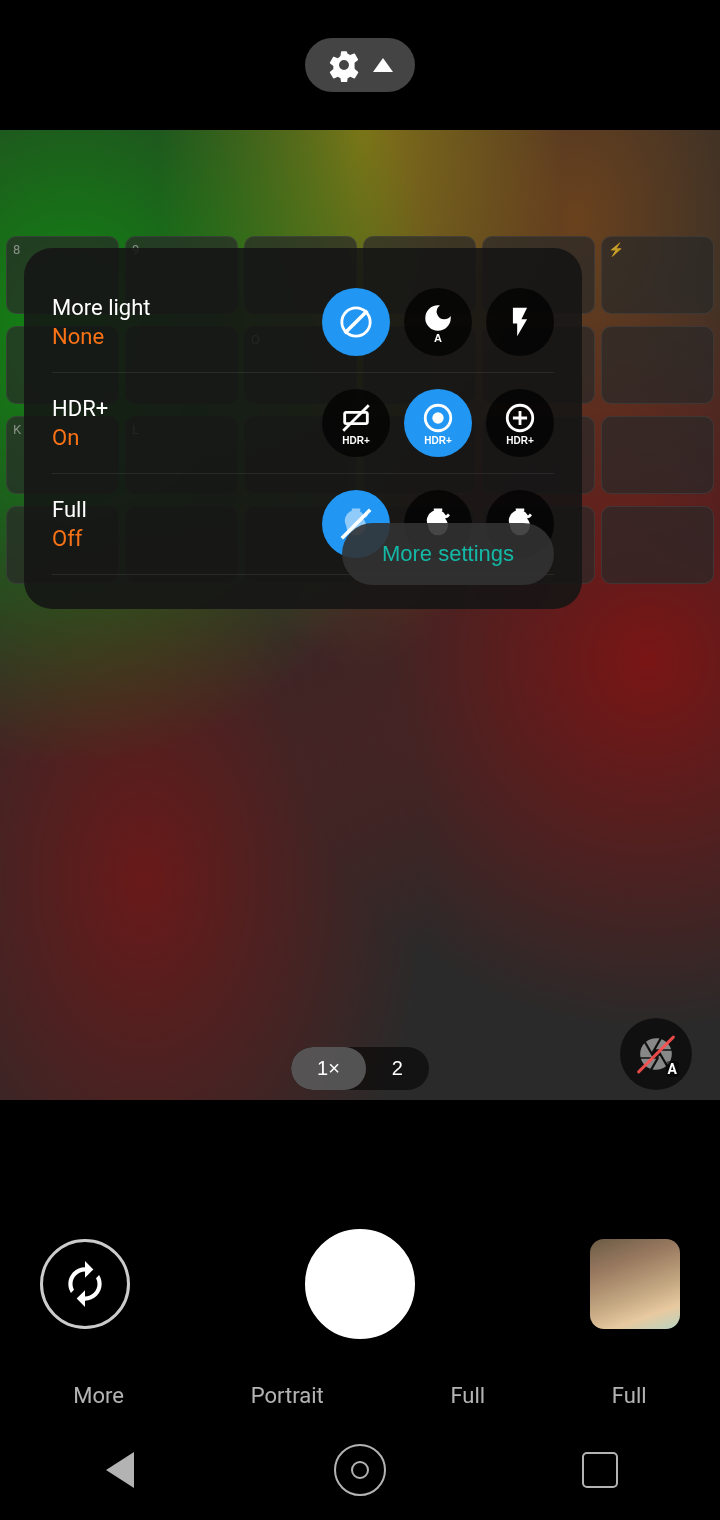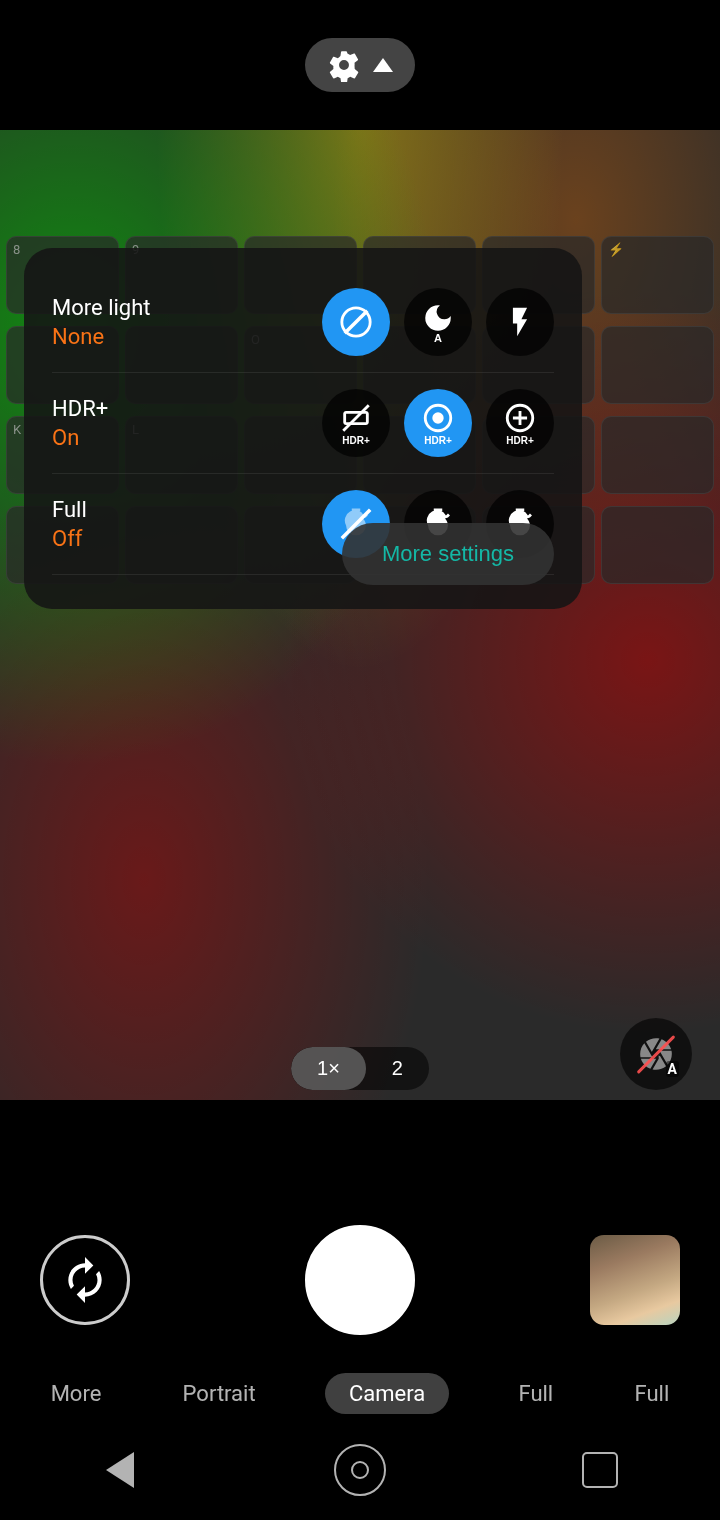--- a/index.html
+++ b/index.html
@@ -542,21 +542,20 @@
     <button class="shutter-btn"></button>
 
     <div class="gallery-btn" style="background:linear-gradient(135deg,#8B7355,#c0a080,#d4b896);display:flex;align-items:center;justify-content:center;overflow:hidden;">
       <div style="width:100%;height:100%;background:linear-gradient(160deg, #6B5B45 0%, #9a7a60 30%, #c4a882 60%, #e8c9a0 80%, #b8d4c0 100%);"></div>
     </div>
   </div>
 
   <div class="camera-modes">
     <span class="mode-item">More</span>
     <span class="mode-item">Portrait</span>
-    <span class="mode-item active">Camera</span>
     <span class="mode-item">Full</span>
     <span class="mode-item">Full</span>
   </div>
 
   <div class="nav-bar">
     <div class="nav-btn">
       <div class="nav-triangle"></div>
     </div>
     <div class="nav-btn">
       <div class="nav-circle">

